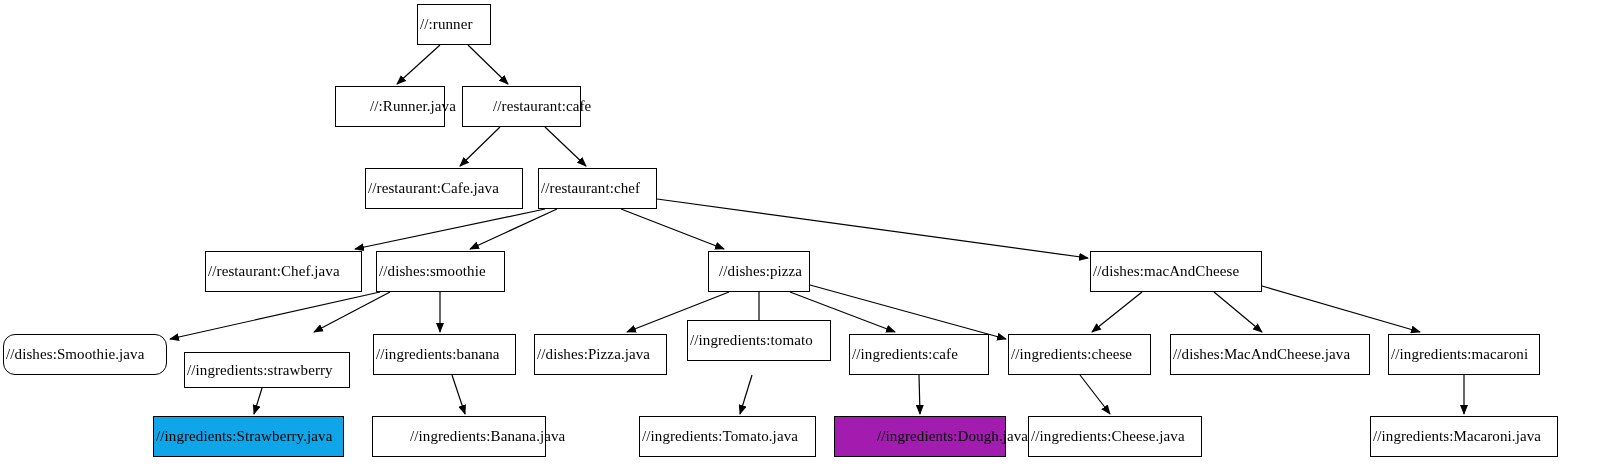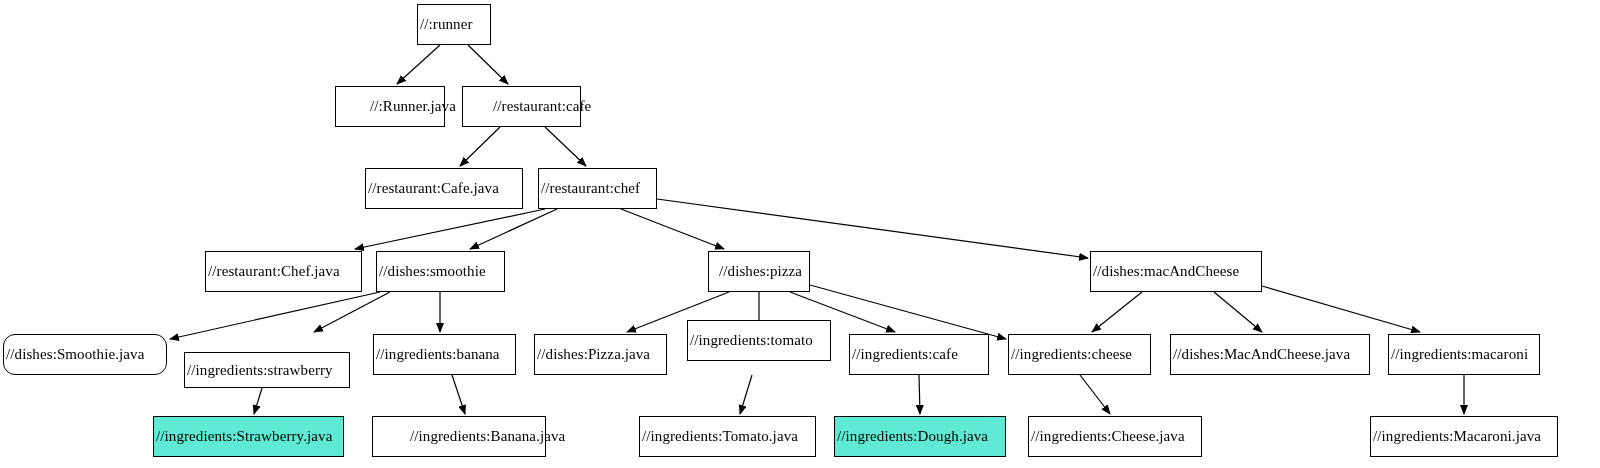--- a/index.html
+++ b/index.html
@@ -132,30 +132,30 @@
       </div>
       <div class="graph-node" style="left: 1008px; top: 334px; width: 143px; height: 41px; border-color: rgb(0, 0, 0); background: rgb(255, 255, 255);">
         <span class="node-label">//ingredients:cheese</span>
       </div>
       <div class="graph-node" style="left: 1170px; top: 334px; width: 200px; height: 41px; border-color: rgb(0, 0, 0); background: rgb(255, 255, 255);">
         <span class="node-label">//dishes:MacAndCheese.java</span>
       </div>
       <div class="graph-node" style="left: 1388px; top: 334px; width: 152px; height: 41px; border-color: rgb(0, 0, 0); background: rgb(255, 255, 255);">
         <span class="node-label">//ingredients:macaroni</span>
       </div>
-      <div class="graph-node" style="left: 153px; top: 416px; width: 191px; height: 41px; border-color: rgb(0, 0, 0); background: #5eead4;">
+      <div class="graph-node" style="left: 153px; top: 416px; width: 191px; height: 41px; border-color: rgb(0, 0, 0); background: #0ea5e9;">
         <span class="node-label">//ingredients:Strawberry.java</span>
       </div>
       <div class="graph-node" style="left: 372px; top: 416px; width: 174px; height: 41px; border-color: rgb(0, 0, 0); background: rgb(255, 255, 255); padding-left: 35px;">
         <span class="node-label">//ingredients:Banana.java</span>
       </div>
       <div class="graph-node" style="left: 639px; top: 416px; width: 177px; height: 41px; border-color: rgb(0, 0, 0); background: rgb(255, 255, 255);">
         <span class="node-label">//ingredients:Tomato.java</span>
       </div>
-      <div class="graph-node" style="left: 834px; top: 416px; width: 172px; height: 41px; border-color: rgb(0, 0, 0); background: #5eead4;">
+      <div class="graph-node" style="left: 834px; top: 416px; width: 172px; height: 41px; border-color: rgb(0, 0, 0); background: #a21caf; padding-left: 40px;">
         <span class="node-label">//ingredients:Dough.java</span>
       </div>
       <div class="graph-node" style="left: 1028px; top: 416px; width: 174px; height: 41px; border-color: rgb(0, 0, 0); background: rgb(255, 255, 255);">
         <span class="node-label">//ingredients:Cheese.java</span>
       </div>
       <div class="graph-node" style="left: 1370px; top: 416px; width: 188px; height: 41px; border-color: rgb(0, 0, 0); background: rgb(255, 255, 255);">
         <span class="node-label">//ingredients:Macaroni.java</span>
       </div>
     </div>
 

